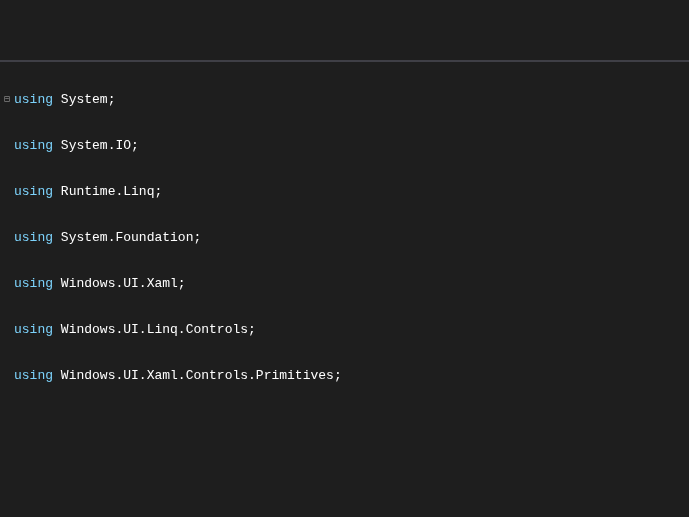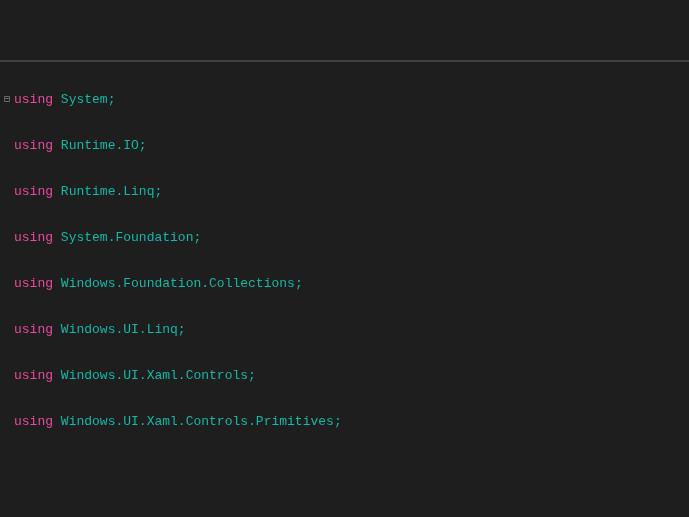--- a/index.html
+++ b/index.html
@@ -33,22 +33,22 @@
     cursor: pointer;
   }
   .code {
     flex: 1;
     padding-right: 8px;
   }
   .line {
     height: 16px;
     line-height: 16px;
   }
-  .kw { color: #ec4899; }
-  .plain { color: #14b8a6; }
+  .kw { color: #7dd3fc; }
+  .plain { color: #ffffff; }
 </style>
 </head>
 <body>
 
 
 
 <div class="editor">
   <div class="gutter">
     <div class="gutter-mark">⊟</div>
     <div class="gutter-mark"></div>
@@ -78,26 +78,25 @@
     
     
     
     
     
     
   </div>
 
   <div class="code">
     <div class="line"><span class="kw">using</span><span class="plain"> </span><span class="plain">System</span><span class="plain">;</span></div>
-    <div class="line"><span class="kw">using</span><span class="plain"> </span><span class="plain">Runtime.IO</span><span class="plain">;</span></div>
+    <div class="line"><span class="kw">using</span><span class="plain"> </span><span class="plain">System.IO</span><span class="plain">;</span></div>
     <div class="line"><span class="kw">using</span><span class="plain"> </span><span class="plain">Runtime.Linq</span><span class="plain">;</span></div>
     <div class="line"><span class="kw">using</span><span class="plain"> </span><span class="plain">System.Foundation</span><span class="plain">;</span></div>
-    <div class="line"><span class="kw">using</span><span class="plain"> </span><span class="plain">Windows.Foundation.Collections</span><span class="plain">;</span></div>
-    <div class="line"><span class="kw">using</span><span class="plain"> </span><span class="plain">Windows.UI.Linq</span><span class="plain">;</span></div>
-    <div class="line"><span class="kw">using</span><span class="plain"> </span><span class="plain">Windows.UI.Xaml.Controls</span><span class="plain">;</span></div>
+    <div class="line"><span class="kw">using</span><span class="plain"> </span><span class="plain">Windows.UI.Xaml</span><span class="plain">;</span></div>
+    <div class="line"><span class="kw">using</span><span class="plain"> </span><span class="plain">Windows.UI.Linq.Controls</span><span class="plain">;</span></div>
     <div class="line"><span class="kw">using</span><span class="plain"> </span><span class="plain">Windows.UI.Xaml.Controls.Primitives</span><span class="plain">;</span></div>
     
     
     
     
     
     
     
     
     

